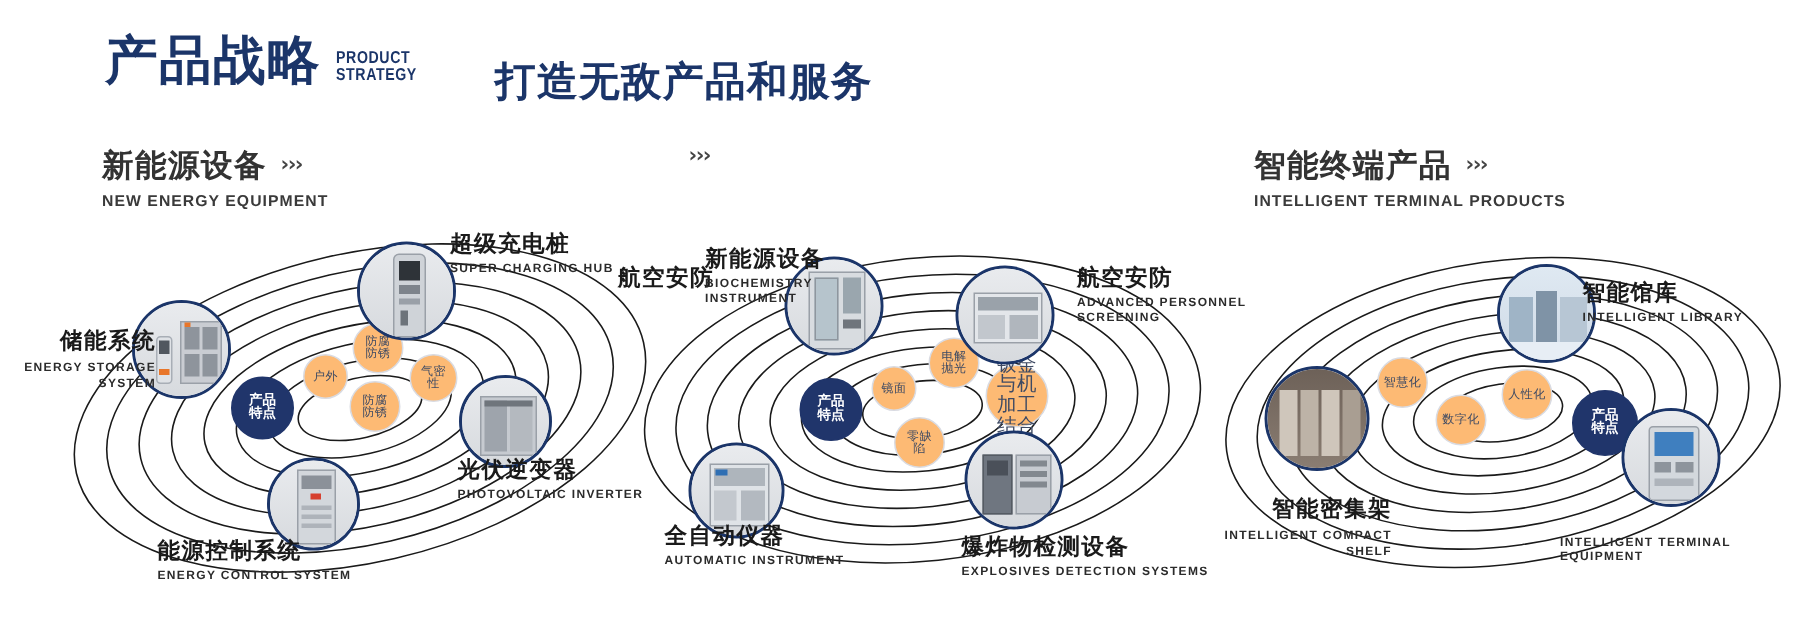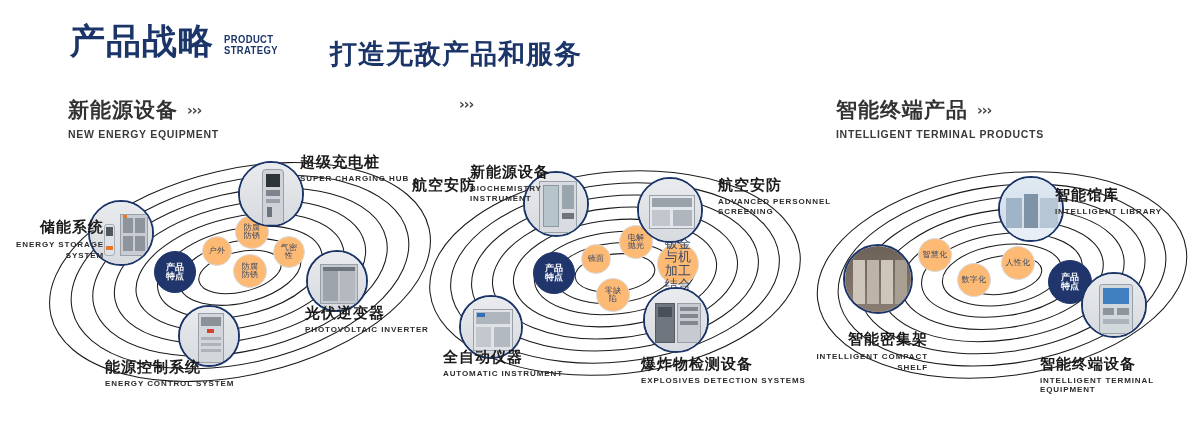--- a/index.html
+++ b/index.html
@@ -370,17 +370,16 @@
 
   <div class="lab" style="left:1055px;top:186px;">
     <div class="cn">智能馆库</div>
     <div class="en">INTELLIGENT LIBRARY</div>
   </div>
   <div class="lab r" style="left:810px;top:330px;width:118px;">
     <div class="cn">智能密集架</div>
     <div class="en" style="line-height:11px;">INTELLIGENT COMPACT<br>SHELF</div>
   </div>
   <div class="lab" style="left:1040px;top:355px;">
-    <div class="cn">智能终端设备</div>
     <div class="en">INTELLIGENT TERMINAL EQUIPMENT</div>
   </div>
 
 </div>
 
 </body></html>

